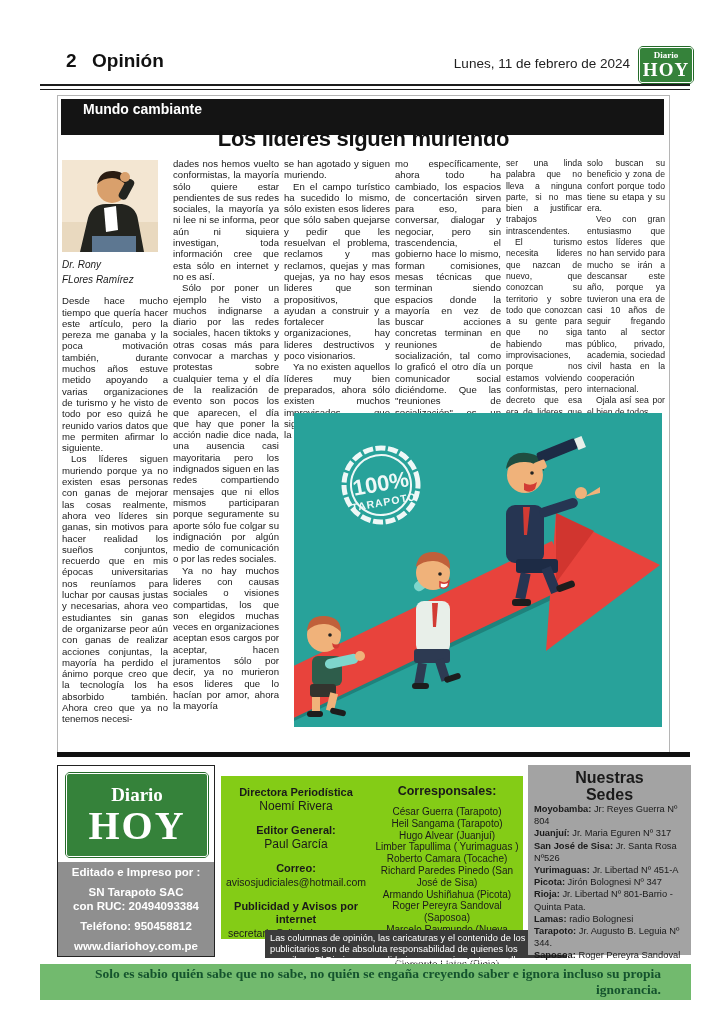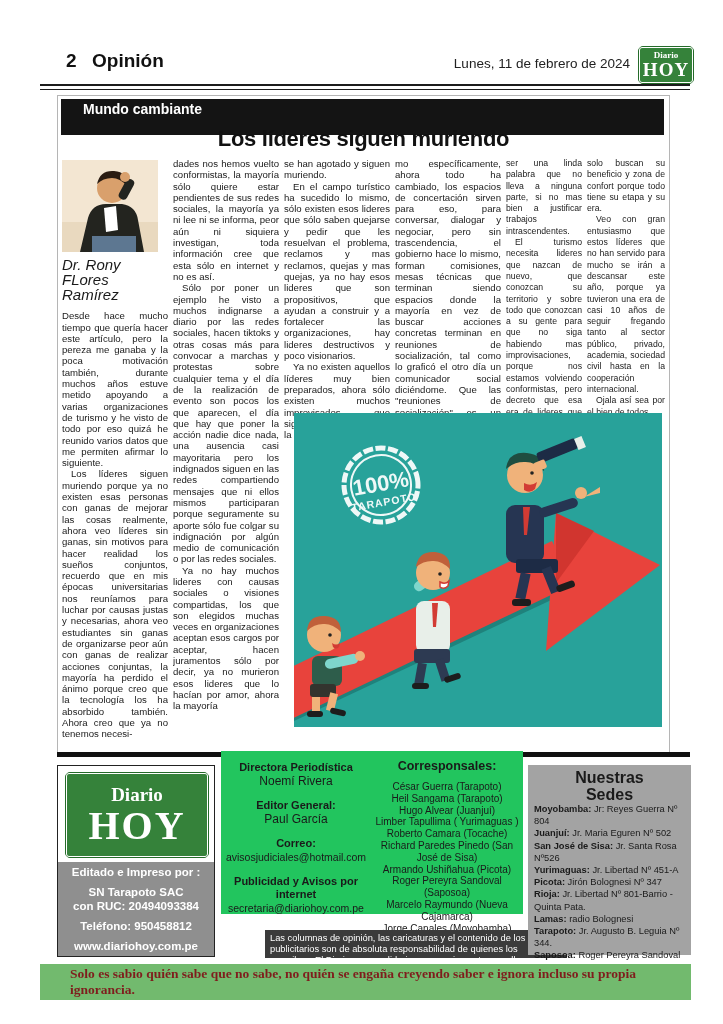--- a/index.html
+++ b/index.html
@@ -29,51 +29,51 @@
          font-size:22px;font-weight:bold;color:#111;letter-spacing:-0.3px;}
   .cols{position:absolute;left:4px;top:62px;width:603px;bottom:3px;display:flex;gap:5px;overflow:hidden;}
   .col{font-size:9.6px;line-height:11.3px;text-align:justify;overflow:hidden;hyphens:auto;-webkit-hyphens:auto;}
   .col p{margin:0;}
   .col p + p{text-indent:9px;}
   .c1,.c2,.c3,.c4{width:106px;}
   .c5{width:76px;}
   .c6{width:78px;}
   .c5,.c6{font-size:8.7px;}
   .photo{width:96px;height:92px;margin:2px 0 3px 0;}
-  .caption{font-style:italic;font-size:15px;line-height:15px;margin-bottom:8px;text-align:left;}
+  .caption{font-style:italic;font-size:10px;line-height:15px;margin-bottom:8px;text-align:left;}
   .illus{left:236px;top:317px;width:368px;height:314px;z-index:3;}
   .cols{z-index:1;}
 
   
   .sep-bar{left:57px;top:752px;width:633px;height:5px;background:#101010;}
   .fbrand{left:57px;top:765px;width:158px;height:192px;border:1px solid #222;box-sizing:border-box;background:#fff;}
   .fbrand-logo-wrap{position:absolute;left:7px;top:6px;width:142px;height:84px;}
   .fbrand-logo-wrap .t{font-size:19px;font-weight:bold;line-height:22px;}
   .fbrand-logo-wrap .m{font-size:40px;font-weight:bold;line-height:40px;letter-spacing:2px;}
   .fbrand-gray{position:absolute;left:0;top:96px;right:0;bottom:0;background:#8f8f8f;color:#fff;
                display:flex;flex-direction:column;align-items:center;justify-content:center;
                font-size:11.5px;font-weight:bold;text-align:center;line-height:14px;gap:6px;}
-  .fmid{left:221px;top:751px;width:302px;height:163px;background:#22c55e;display:flex;}
+  .fmid{left:221px;top:776px;width:302px;height:163px;background:#84cc16;display:flex;}
   .fstaff{width:150px;padding-top:10px;text-align:center;}
   .fstaff .role{font-size:11px;font-weight:bold;line-height:13px;}
   .fstaff .nm{font-size:12px;line-height:14px;margin-bottom:11px;}
   .fstaff .nm.sm{font-size:10.5px;}
   .fcorr{width:152px;padding-top:8px;text-align:center;}
   .fcorr .ct{font-size:12.5px;font-weight:bold;margin-bottom:8px;}
   .fcorr .ln{font-size:10px;line-height:11.8px;}
   .fdisc{left:221px;top:930px;width:302px;height:28px;background:#3b3b3b;color:#fff;
          font-size:9.3px;line-height:11px;padding:3px 5px;box-sizing:border-box;text-align:left;margin-left:44px;}
   .foff{left:528px;top:765px;width:163px;height:190px;background:#a3a3a3;padding:4px 6px;box-sizing:border-box;}
   .foff .ot{text-align:center;font-size:16px;font-weight:bold;line-height:17px;}
   .foff .orow{font-size:9.3px;line-height:12.2px;}
   .foff .orow b{font-weight:bold;}
 
-  .banner{left:40px;top:964px;width:651px;height:36px;background:#72ba6e;color:#7f1d1d;
+  .banner{left:40px;top:964px;width:651px;height:36px;background:#72ba6e;color:#14532d;
           font-family:"Liberation Serif",serif;font-weight:bold;font-size:13.5px;line-height:16px;
-          text-align:left;display:flex;align-items:center;justify-content:center;padding:0 30px;box-sizing:border-box;}
+          text-align:right;display:flex;align-items:center;justify-content:center;padding:0 30px;box-sizing:border-box;}
 </style>
 </head>
 <body>
 
 <div class="page">
 
   <div class="abs hdr-num">2</div>
   <div class="abs hdr-section">Opinión</div>
   <div class="abs hdr-date">Lunes, 11 de febrero de 2024</div>
   <div class="abs hdr-logo logo-box">
@@ -255,21 +255,21 @@
   </div>
 
   <div class="abs fdisc">Las columnas de opinión,  las caricaturas y el contenido de los avisos publicitarios  son de absoluta responsabilidad de quienes los suscriben.  El Diario no se solidariza necesariamente con ellos.</div>
 
   <div class="abs foff">
     <div class="ot">
       <div>Nuestras</div>
       <div>Sedes</div>
     </div>
     <div class="orow"><b>Moyobamba:</b> <span>Jr: Reyes Guerra Nº 804</span></div>
-    <div class="orow"><b>Juanjuí:</b> <span>Jr. Maria Eguren Nº 502</span></div>
+    <div class="orow"><b>Juanjuí:</b> <span>Jr. Maria Eguren Nº 317</span></div>
     <div class="orow"><b>San José de Sisa:</b> <span>Jr. Santa Rosa Nº526</span></div>
     <div class="orow"><b>Yurimaguas:</b> <span>Jr. Libertad Nº 451-A</span></div>
     <div class="orow"><b>Picota:</b> <span>Jirón Bolognesi Nº 347</span></div>
     <div class="orow"><b>Rioja:</b> <span>Jr. Libertad Nº 801-Barrio - Quinta Pata.</span></div>
     <div class="orow"><b>Lamas:</b> <span>radio Bolognesi</span></div>
     <div class="orow"><b>Tarapoto:</b> <span>Jr. Augusto B. Leguia Nº 344.</span></div>
     <div class="orow"><b>Saposoa:</b> <span>Roger Pereyra Sandoval Av Lima 720</span></div>
     <div class="orow"><b>Tocache:</b> <span>Ramon Castilla cuadra 15</span></div>
   </div>
 

